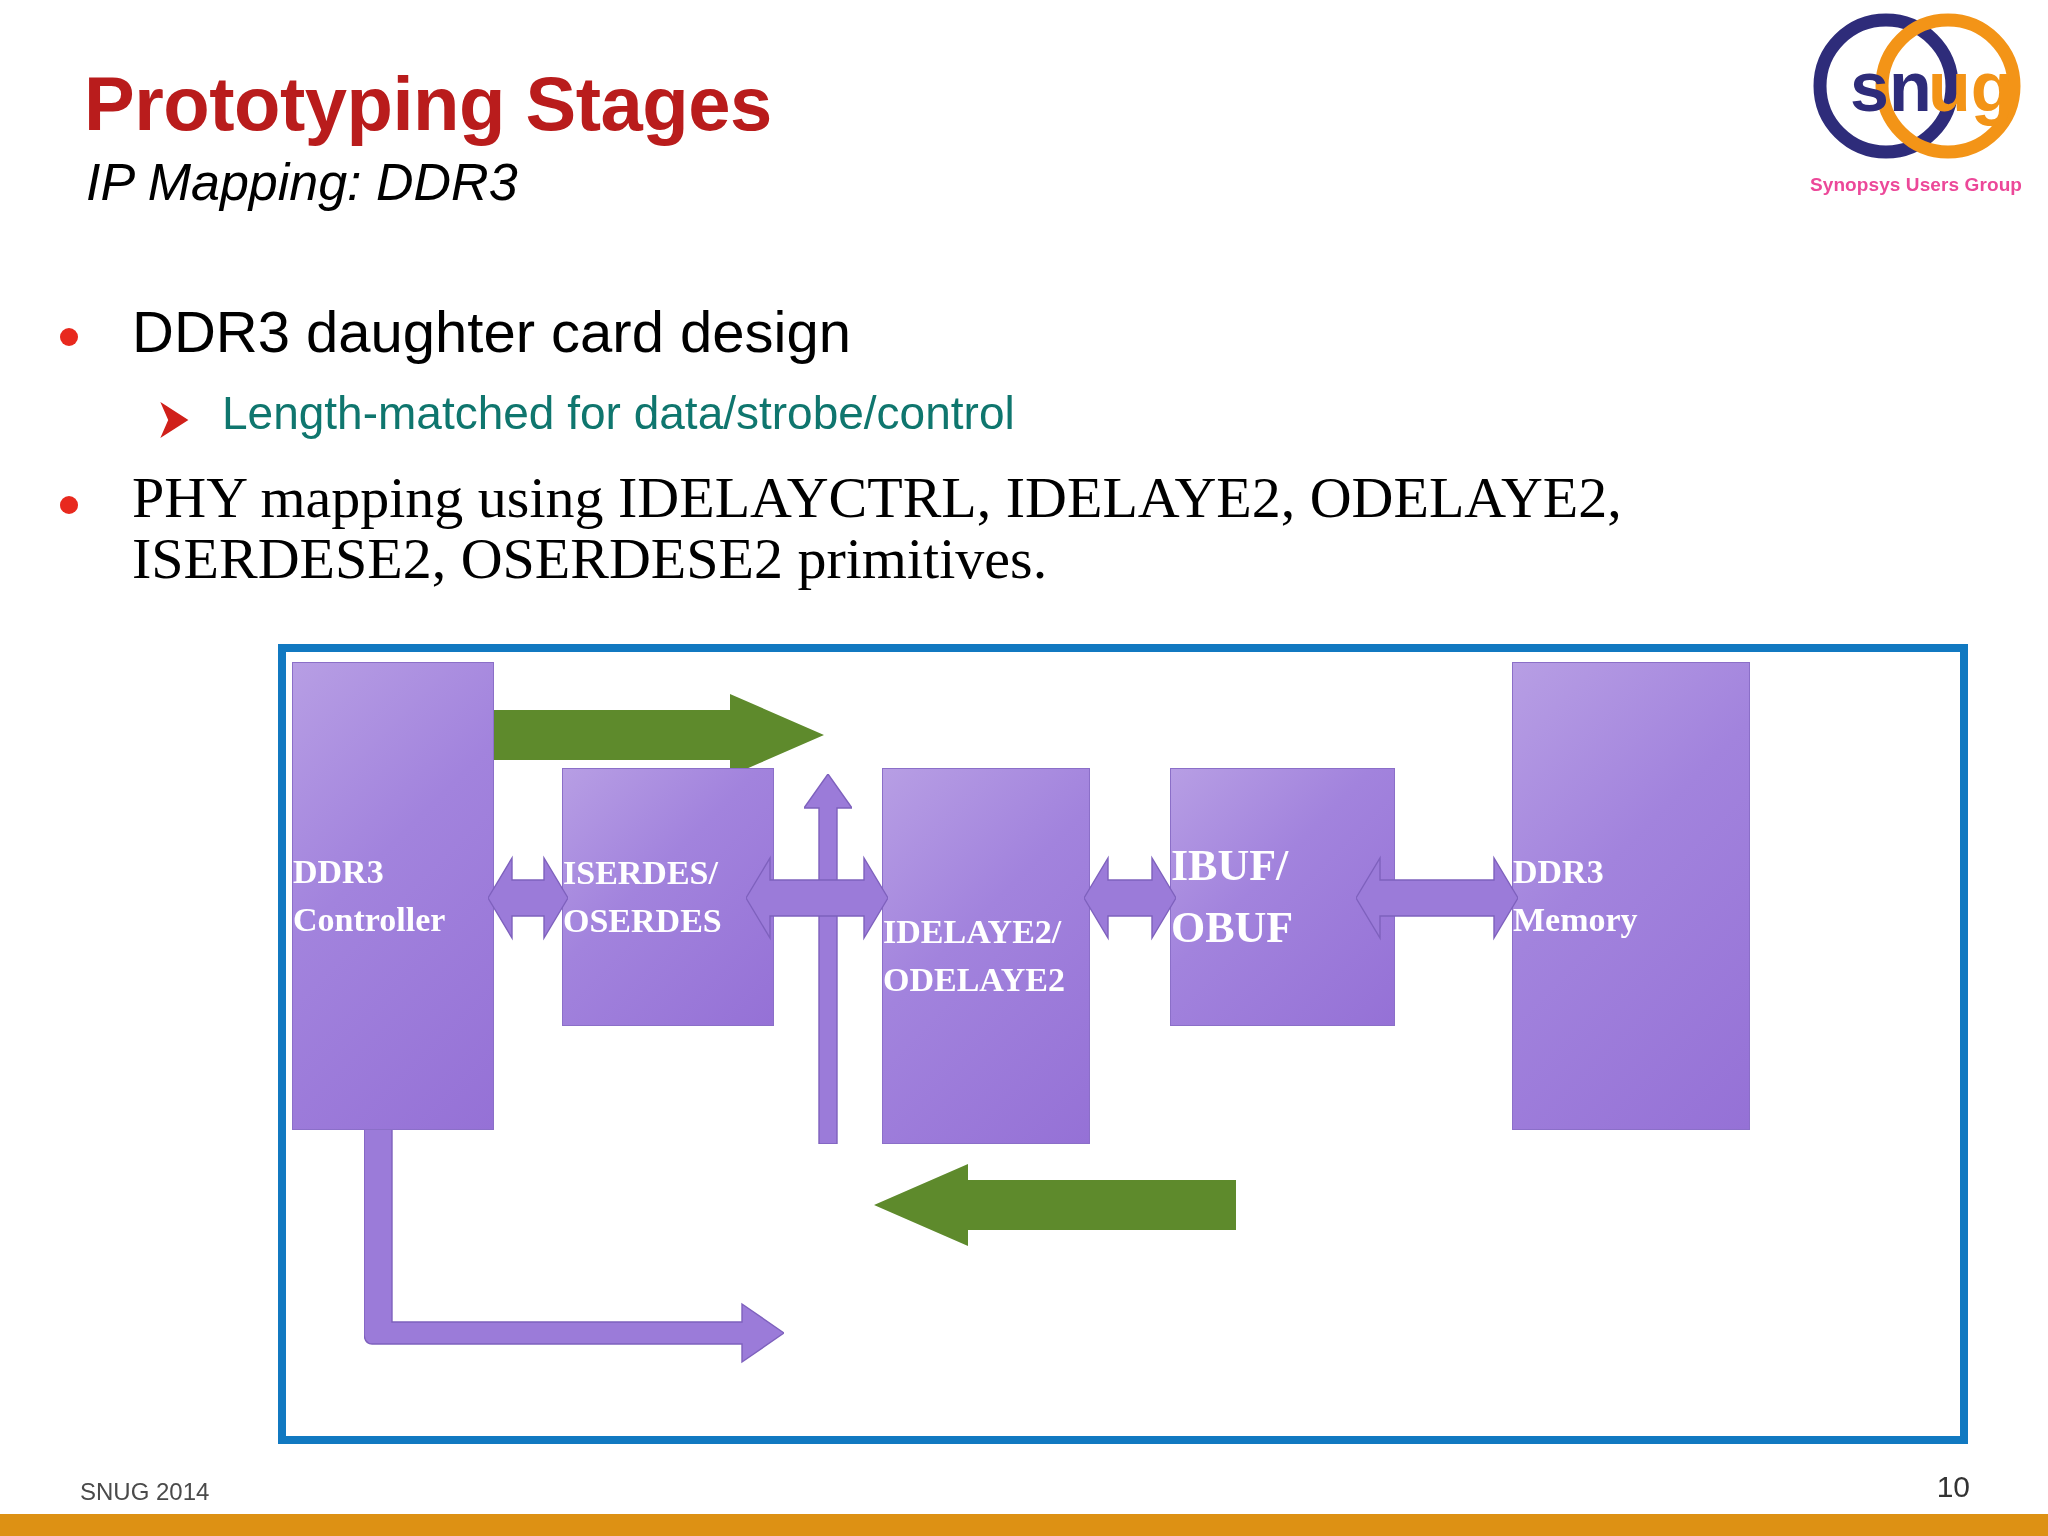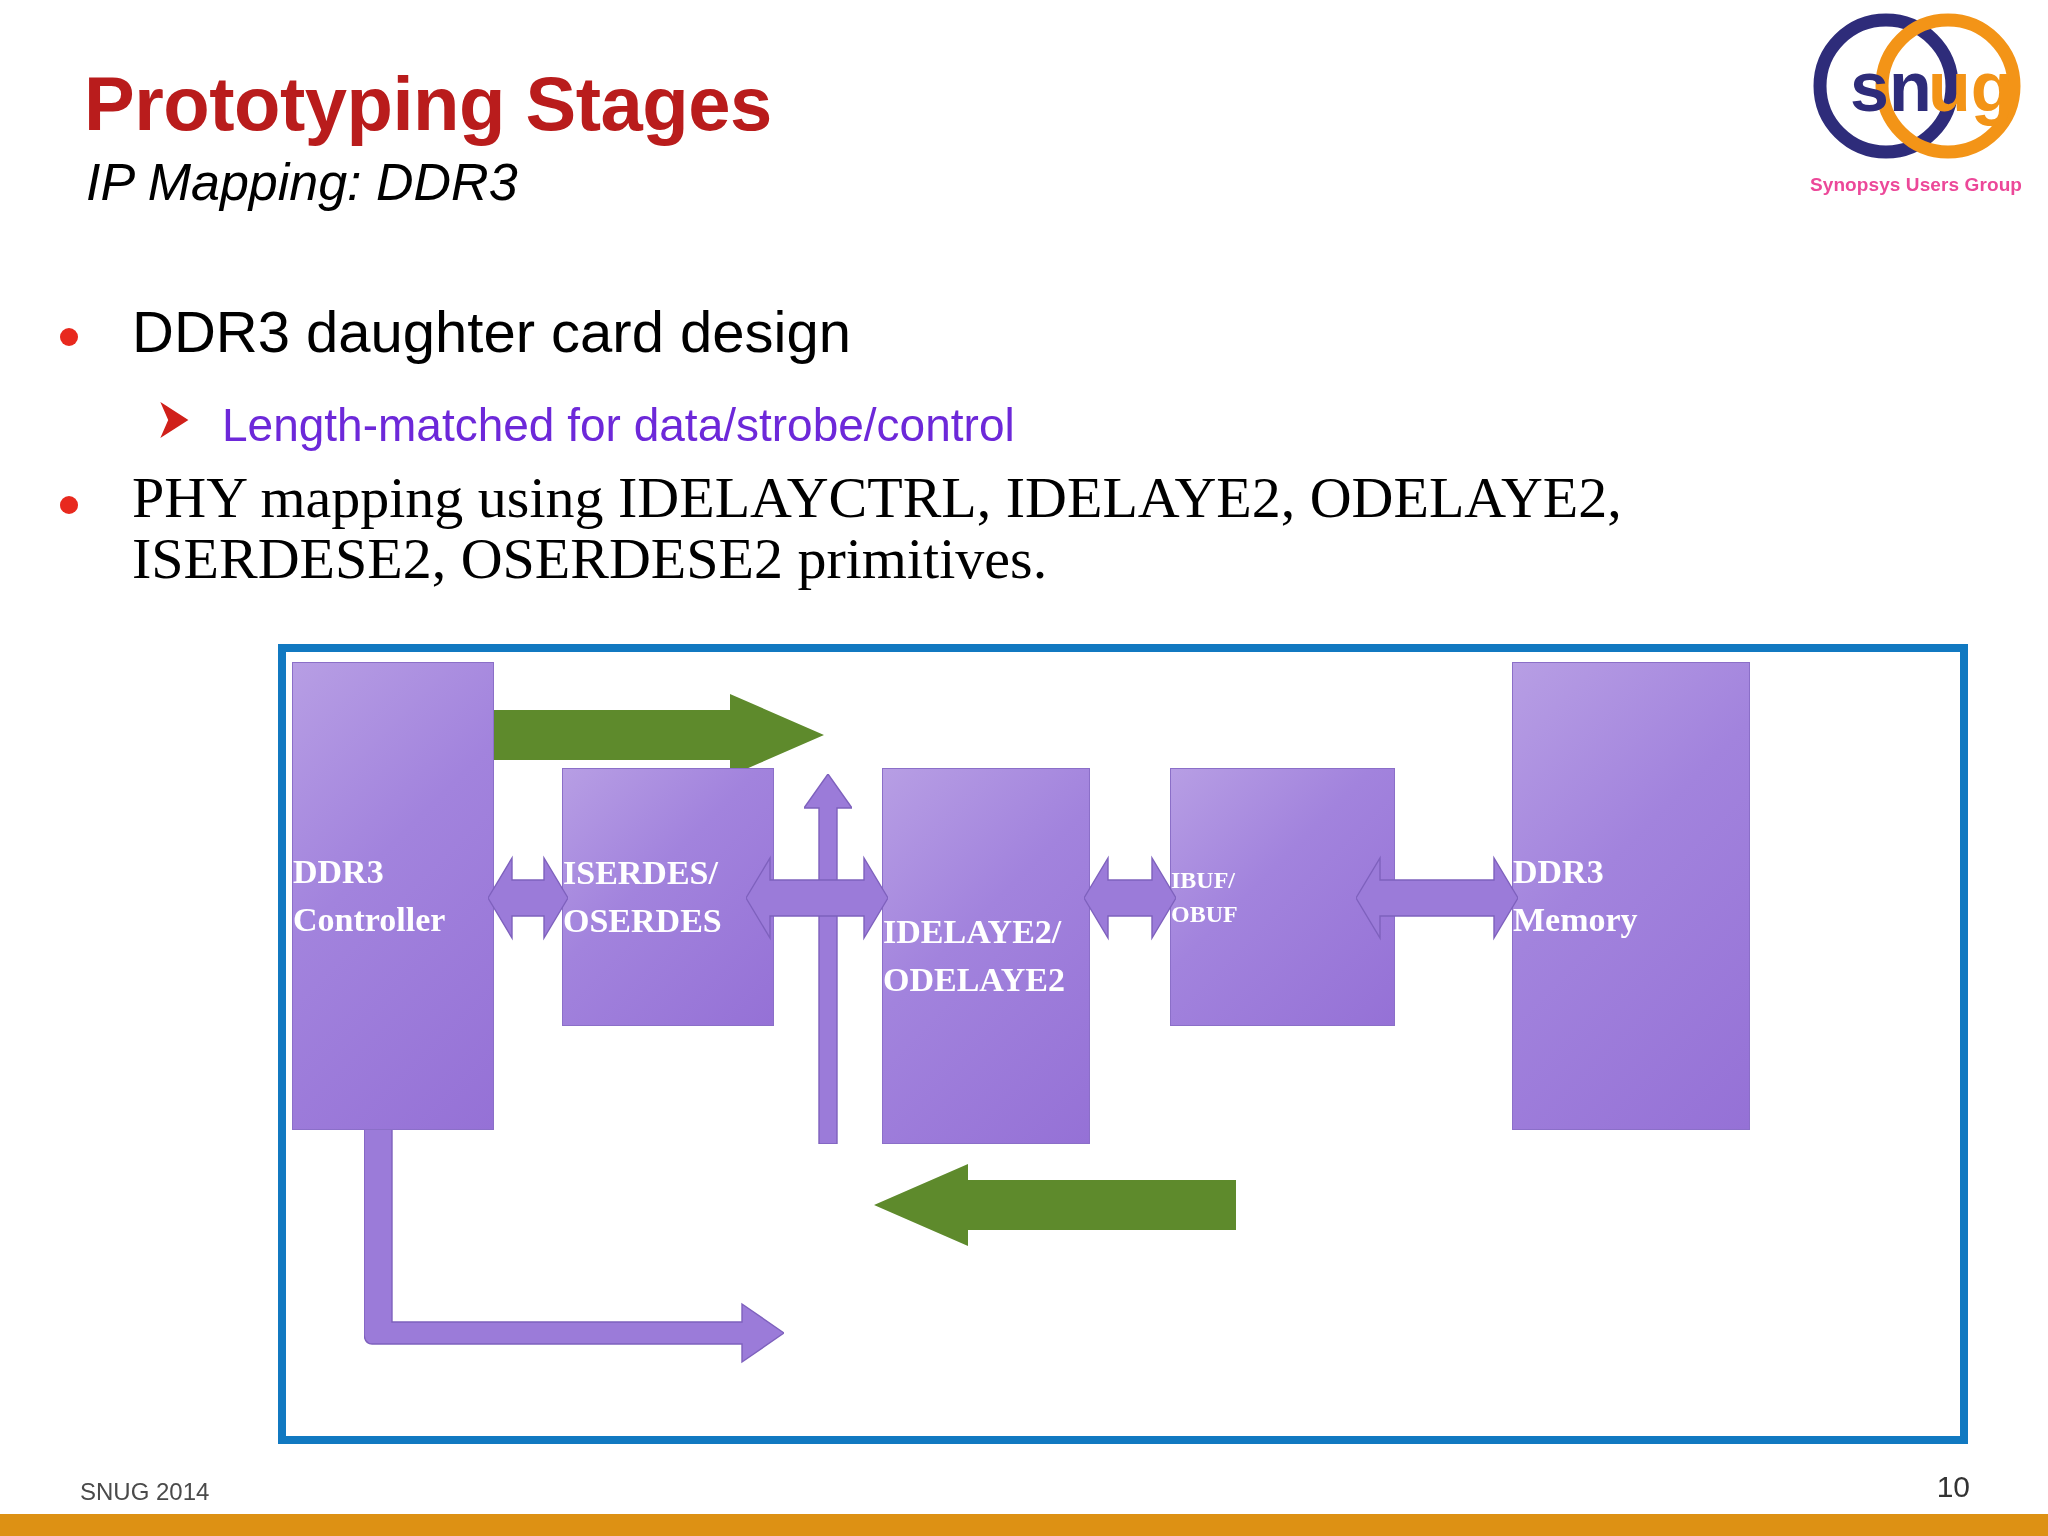--- a/index.html
+++ b/index.html
@@ -38,21 +38,21 @@
   #b1 .dot {
     width: 18px; height: 18px; border-radius: 50%;
     background: #E8291E; margin-top: 28px; flex: 0 0 auto;
   }
   #b1 .txt { margin-left: 54px; font-size: 58px; color: #000; line-height: 1.12; white-space: nowrap; }
 
   #b2 { left: 160px; top: 388px; }
   #b2 .arrowglyph {
     flex: 0 0 auto; margin-top: 14px; width: 30px; height: 36px;
   }
-  #b2 .txt { margin-left: 32px; font-size: 46px; color: #6d28d9; line-height: 1.12; white-space: nowrap; margin-top: 12px; }
+  #b2 .txt { margin-left: 32px; font-size: 46px; color: #0f766e; line-height: 1.12; white-space: nowrap; }
 
   #b3 { left: 60px; top: 468px; }
   #b3 .dot {
     width: 18px; height: 18px; border-radius: 50%;
     background: #E8291E; margin-top: 28px; flex: 0 0 auto;
   }
   #b3 .txt { margin-left: 54px; font-size: 58px; color: #000; line-height: 1.05; max-width: 1740px; font-family: Liberation Serif, serif; }
   #frame {
     position: absolute; left: 278px; top: 644px;
     width: 1690px; height: 800px;
@@ -179,21 +179,21 @@
     <div class="pbox" style="left:276px; top:116px; width:212px; height:258px; font-size:34px;">
       <span>ISERDES/</span>
       <span>OSERDES</span>
     </div>
 
     <div class="pbox" style="left:596px; top:116px; width:208px; height:376px; font-size:34px;">
       <span>IDELAYE2/</span>
       <span>ODELAYE2</span>
     </div>
 
-    <div class="pbox" style="left:884px; top:116px; width:225px; height:258px; font-size:24px;">
+    <div class="pbox" style="left:884px; top:116px; width:225px; height:258px; font-size:44px;">
       <span>IBUF/</span>
       <span>OBUF</span>
     </div>
 
     <div class="pbox" style="left:1226px; top:10px; width:238px; height:468px; font-size:34px;">
       <span>DDR3</span>
       <span>Memory</span>
     </div>
 
 

